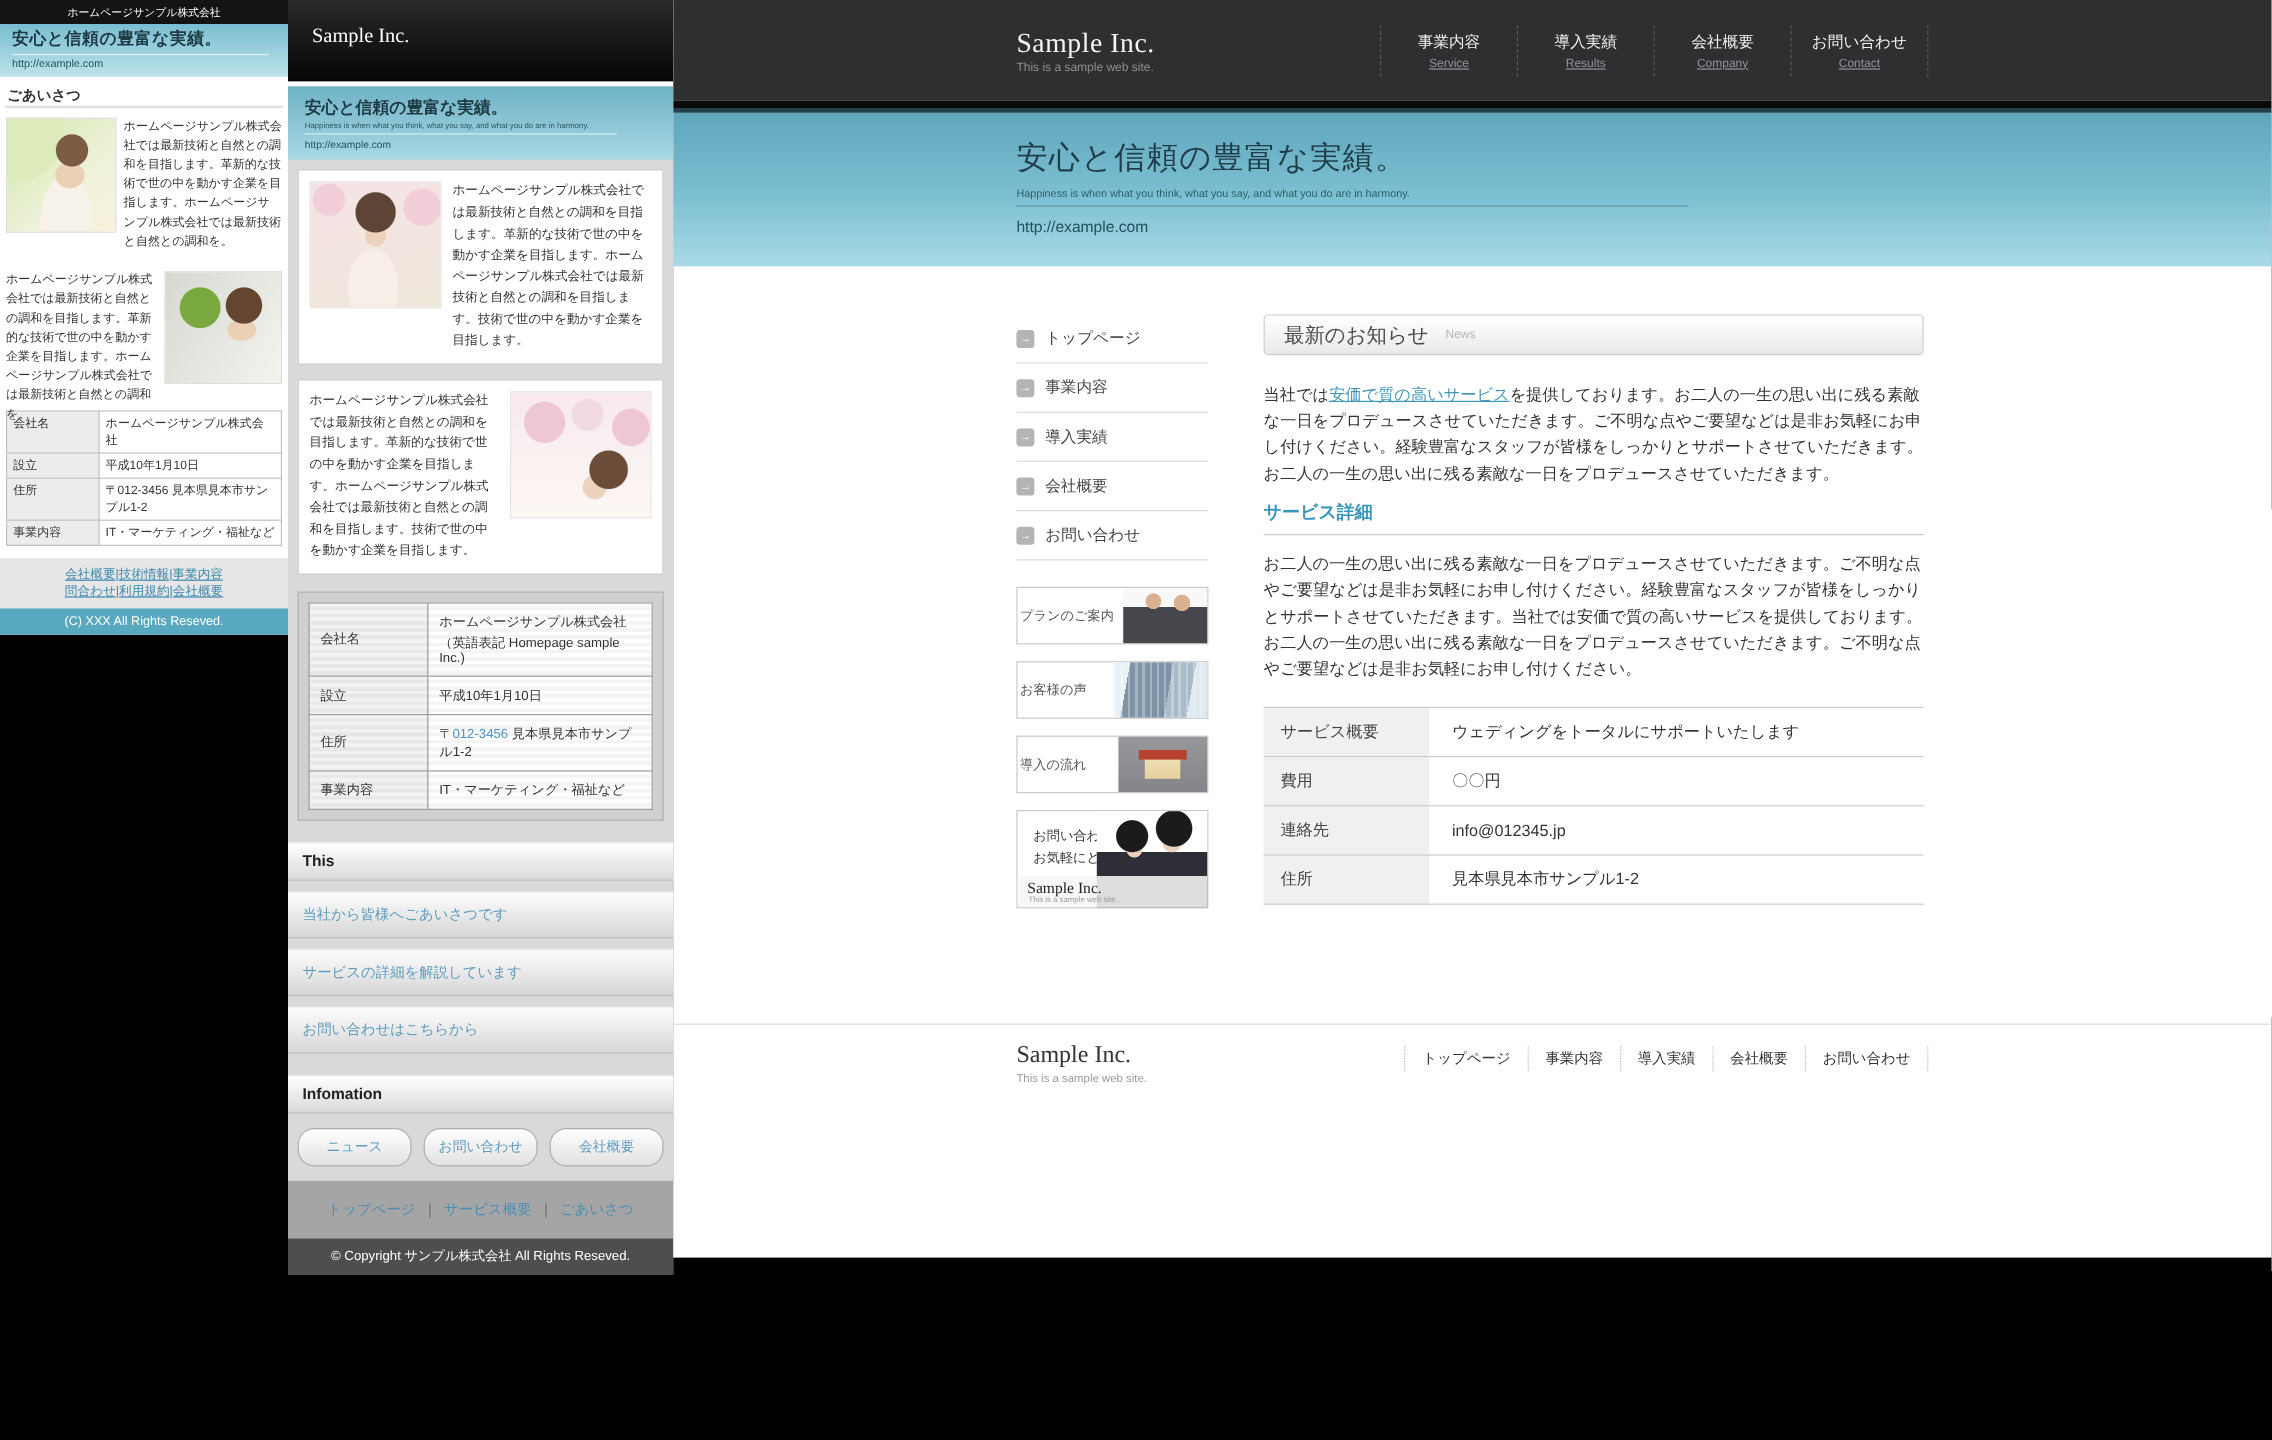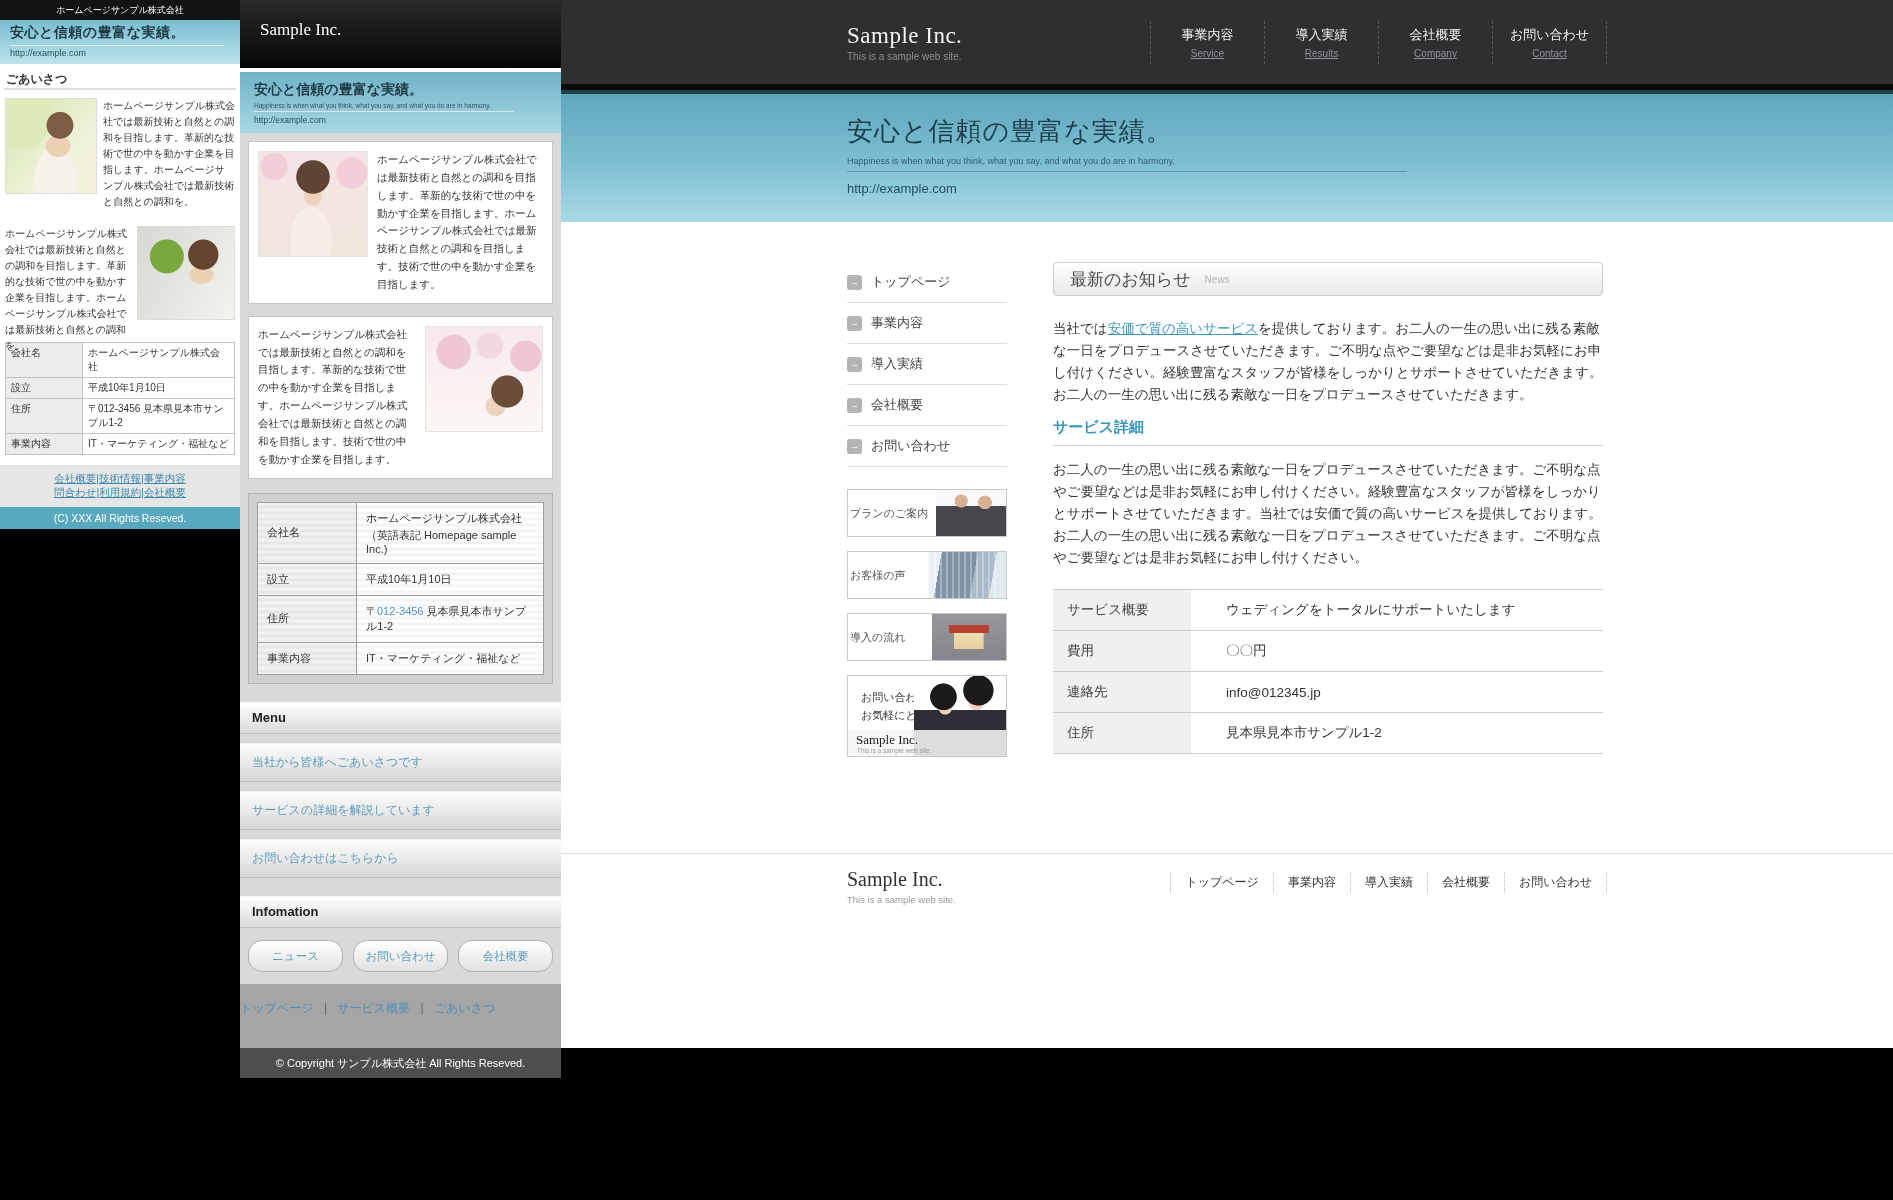--- a/index.html
+++ b/index.html
@@ -49,21 +49,21 @@
   .t-table{width:100%;border-collapse:collapse;font-size:11px;color:#333;}
   .t-table th,.t-table td{border:1px solid #9f9f9f;text-align:left;font-weight:normal;vertical-align:middle;padding:8px 9px;}
   .t-table th{width:80px;background:repeating-linear-gradient(180deg,#f2f2f2 0 3px,#e7e7e7 3px 6px);}
   .t-table td{background:repeating-linear-gradient(180deg,#ffffff 0 3px,#f4f4f4 3px 6px);}
   .t-table .en{display:block;margin-top:2px;}
   .t-table a{color:#4d94c4;}
   .t-bar{margin-top:18px;height:30px;line-height:30px;background:linear-gradient(180deg,#ffffff,#d9d9d9);border-top:1px solid #f5f5f5;border-bottom:1px solid #c0c0c0;padding-left:12px;font-size:13px;font-weight:bold;color:#222;}
   .t-menuitem{display:block;margin-top:9px;height:37px;line-height:37px;background:linear-gradient(180deg,#fdfdfd,#d6d6d6);border-top:1px solid #f2f2f2;border-bottom:1px solid #bcbcbc;padding-left:12px;font-size:12px;color:#5e9cbe;}
   .t-buttons{display:flex;gap:10px;margin:12px 8px 0;}
   .t-buttons a{flex:1;height:30px;line-height:30px;text-align:center;font-size:11.5px;color:#5e9cbe;background:linear-gradient(180deg,#ffffff,#e1e1e1);border:1px solid #b0b0b0;border-radius:14px;}
-  .t-footlinks{margin-top:12px;height:64px;line-height:48px;background:#a5a5a5;font-size:12px;}
+  .t-footlinks{margin-top:12px;height:48px;line-height:48px;background:#a5a5a5;text-align:center;font-size:12px;}
   .t-footlinks a{color:#4d8fb4;}
   .t-footlinks .sep{color:#5a5a5a;margin:0 6px;}
   .t-copy{height:30px;line-height:30px;background:#4e4e4e;color:#fff;font-size:11px;text-align:center;}
 
   
   .desktop{position:absolute;left:561px;top:0;width:1332px;height:1048px;background:#fff;overflow:hidden;}
   .d-header{height:84px;background:#2f2e30;}
   .d-hinner{width:760px;margin:0 auto;height:100%;display:flex;justify-content:space-between;align-items:center;}
   .d-logo{font-size:23px;color:#f5f5f5;letter-spacing:.5px;}
   .d-tag{font-size:10px;color:#8f8f93;margin-top:2px;}
@@ -96,21 +96,21 @@
   .d-news .ttl{font-size:17px;color:#4a4a4a;}
   .d-news .en{font-size:10px;color:#b5b5b5;margin-left:14px;}
   .d-main p{margin:0;font-size:13.5px;line-height:1.63;color:#333;}
   .d-p1{margin-top:22px !important;}
   .d-main a.inline{color:#3f96bd;text-decoration:underline;}
   .d-h2{font-size:15px;font-weight:bold;color:#3b96bc;padding-bottom:8px;border-bottom:1px solid #ccc;}
   .d-p2{margin-top:13px !important;}
   .d-table{width:100%;margin-top:20px;border-collapse:collapse;font-size:13.5px;color:#333;}
   .d-table th,.d-table td{border-top:1px solid #ccc;border-bottom:1px solid #ccc;text-align:left;font-weight:normal;padding:11px 14px;}
   .d-table th{width:110px;background:#f0f0f0;color:#444;}
-  .d-table td{padding-left:35px;}
+  .d-table td{padding-left:19px;}
   .d-frule{margin-top:82px;border-top:1px solid #ddd;}
   .d-footer{width:760px;margin:14px auto 0;display:flex;justify-content:space-between;align-items:flex-start;}
   .d-flogo{font-size:20px;color:#333;}
   .d-ftag{font-size:9.5px;color:#999;margin-top:3px;}
   .d-flinks{display:flex;margin-top:4px;}
   .d-flinks a{font-size:12px;color:#333;padding:2px 14px;border-left:1px dotted #bbb;}
   .d-flinks a:last-child{border-right:1px dotted #bbb;}
 
   
   .ph{background-color:#eee;}
@@ -241,21 +241,21 @@
         <th>住所</th>
         <td><span>〒</span><a>012-3456</a><span> 見本県見本市サンプル1-2</span></td>
       </tr>
       <tr>
         <th>事業内容</th>
         <td>IT・マーケティング・福祉など</td>
       </tr>
     </tbody>
       </table>
   </div>
-  <div class="t-bar">Menu</div>
+  <div class="t-bar">This</div>
   <a class="t-menuitem">当社から皆様へごあいさつです</a>
   <a class="t-menuitem">サービスの詳細を解説しています</a>
   <a class="t-menuitem">お問い合わせはこちらから</a>
   <div class="t-bar">Infomation</div>
   <div class="t-buttons">
     <a>ニュース</a>
     <a>お問い合わせ</a>
     <a>会社概要</a>
   </div>
   <div class="t-footlinks">

